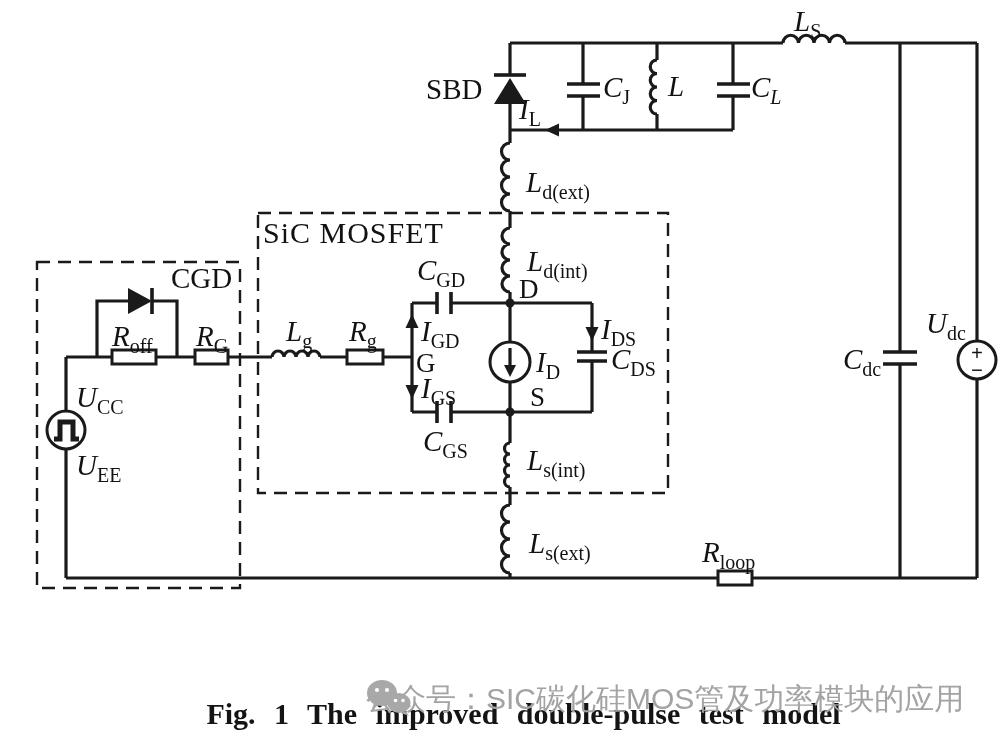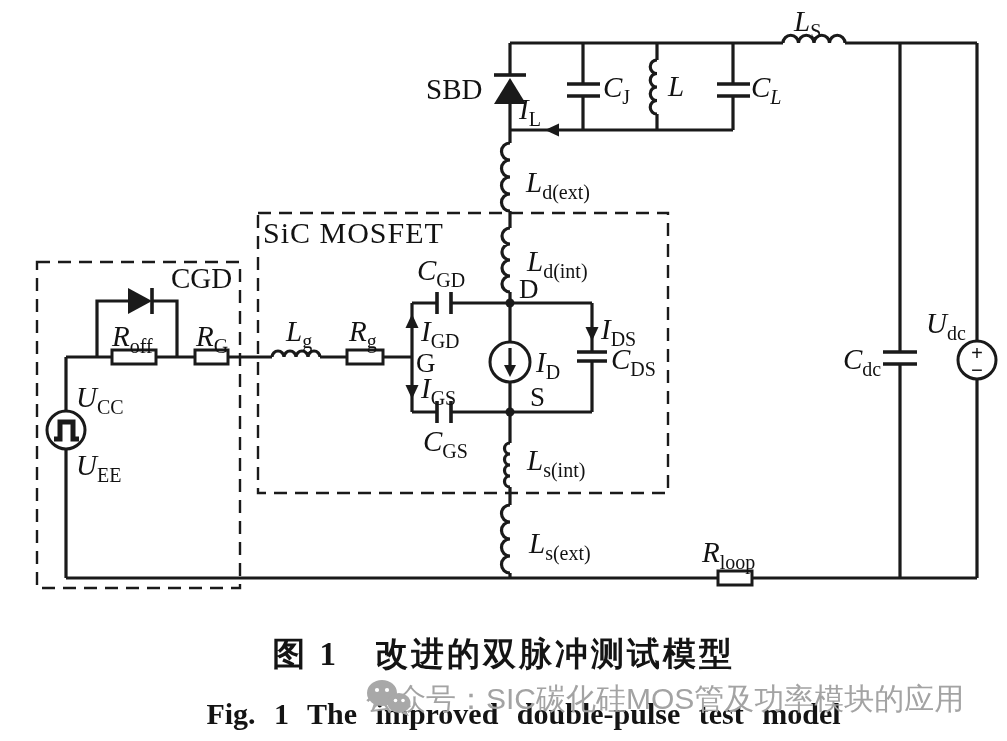--- a/index.html
+++ b/index.html
@@ -139,21 +139,20 @@
     <text x="286" y="341"><tspan class="it">L</tspan><tspan class="sub" dy="7">g</tspan></text>
     <text x="349" y="341"><tspan class="it">R</tspan><tspan class="sub" dy="7">g</tspan></text>
     <text x="196" y="346"><tspan class="it">R</tspan><tspan class="sub" dy="7">G</tspan></text>
     <text x="112" y="346"><tspan class="it">R</tspan><tspan class="sub" dy="7">off</tspan></text>
     <text x="76" y="407"><tspan class="it">U</tspan><tspan class="sub" dy="7">CC</tspan></text>
     <text x="76" y="475"><tspan class="it">U</tspan><tspan class="sub" dy="7">EE</tspan></text>
     <text x="926" y="333"><tspan class="it">U</tspan><tspan class="sub" dy="7">dc</tspan></text>
     <text x="843" y="369"><tspan class="it">C</tspan><tspan class="sub" dy="7">dc</tspan></text>
   </svg>
 
-  <div class="caption-zh">图 1　改进的双脉冲测试模型</div>
   <div class="caption-en">Fig. 1 The improved double-pulse test model</div>
 
   <div class="watermark">
     <svg width="46" height="38" viewBox="0 0 46 38">
       <ellipse cx="16" cy="14" rx="15" ry="13" fill="#a8a8a8"></ellipse>
       <circle cx="11" cy="11" r="2.1" fill="#ffffff"></circle>
       <circle cx="21" cy="11" r="2.1" fill="#ffffff"></circle>
       <path d="M8 24 L6 30 L13 26 Z" fill="#a8a8a8"></path>
       <ellipse cx="33" cy="24" rx="11.5" ry="10" fill="#a8a8a8"></ellipse>
       <circle cx="29.5" cy="21.5" r="1.8" fill="#ffffff"></circle>

